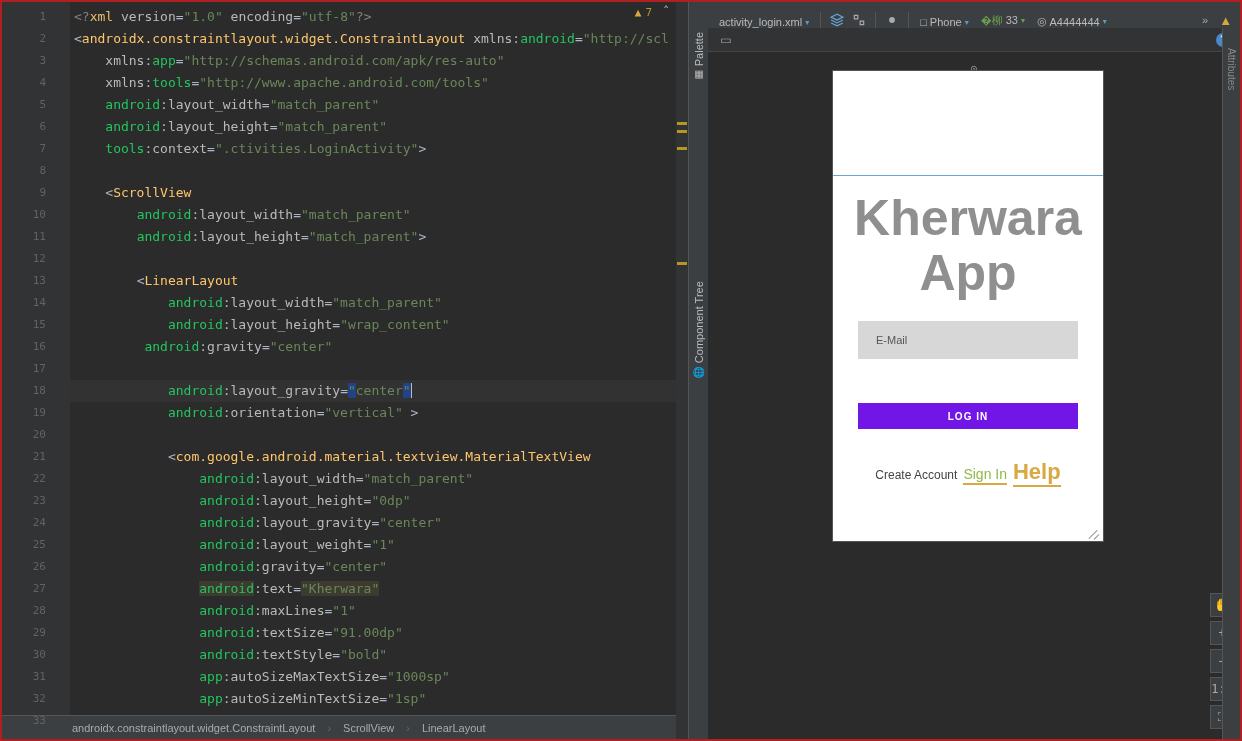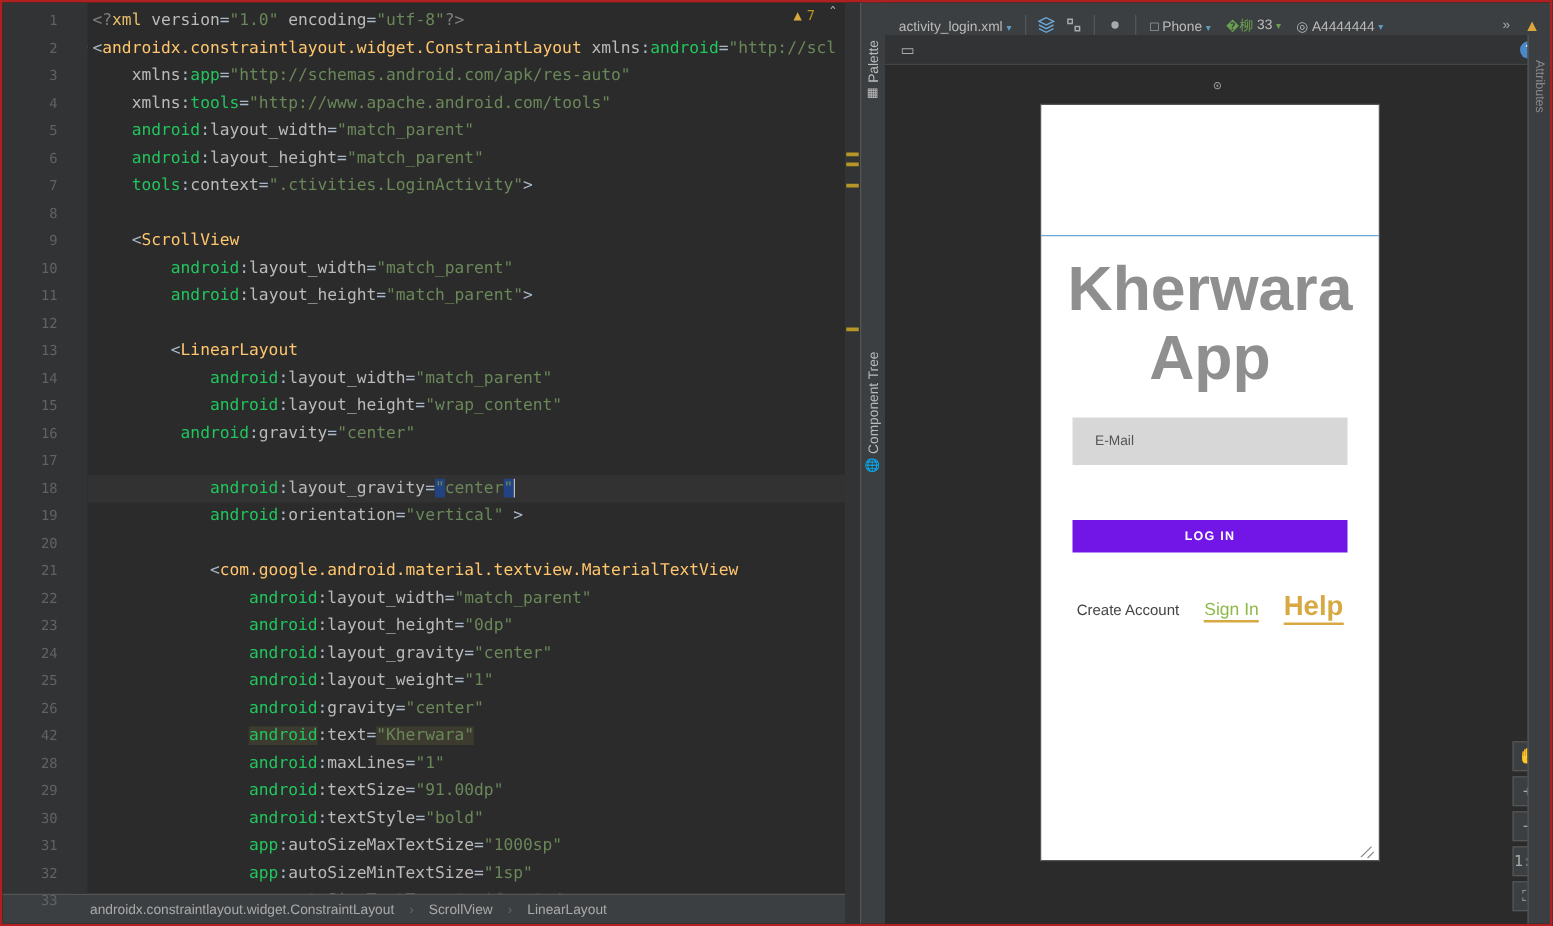--- a/index.html
+++ b/index.html
@@ -125,22 +125,22 @@
 
 .design-subbar {
   height:24px; background:#313335; border-bottom:1px solid #444;
   display:flex; align-items:center; justify-content:space-between;
   padding:0 10px; font-family:sans-serif;
 }
 .info-circ { width:14px; height:14px; border-radius:50%; background:#4a88c7; color:#fff; font-size:10px; display:flex;align-items:center;justify-content:center;}
 
 .canvas-area { flex:1; position:relative; overflow:hidden; background:#2b2b2b;}
 .phone-frame {
-  position:absolute; left:125px; top:32px;
-  width:270px; height:604px;
+  position:absolute; left:125px; top:19px;
+  width:270px; height:470px;
   background:#fff;
   box-shadow: 0 0 0 1px #555;
 }
 .guide-h { position:absolute; left:0; right:0; height:0; border-top:1px solid #6aa6d6;}
 .app-title {
   font-family:"Segoe UI",Arial,sans-serif;
   font-weight:bold; color:#8f8f8f;
   font-size:50px; text-align:center;
   line-height:1.1;
   padding-top:120px;
@@ -155,21 +155,21 @@
 .btn-login {
   width:100%; height:26px; background:#7216e8;
   color:#fff; font-size:10px; font-weight:bold;
   display:flex; align-items:center; justify-content:center;
   letter-spacing:1px; font-family:sans-serif;
   margin-bottom:30px;
   margin-top:44px;
 }
 .link-row {
   display:flex; align-items:baseline; justify-content:center;
-  gap:20px; font-family:sans-serif;
+  gap:6px; font-family:sans-serif;
 }
 .link-row .txt { color:#444; font-size:12px;}
 .link-row .signin { color:#8fb946; font-size:14px; border-bottom:2px solid #d8a942; padding-bottom:1px;}
 .link-row .help { color:#d8a942; font-size:22px; font-weight:bold; border-bottom:2px solid #d8a942;}
 .resize-handle { position:absolute; right:4px; bottom:4px; width:16px; height:16px;}
 .resize-handle::before,.resize-handle::after{content:"";position:absolute;background:#888;}
 .resize-handle::before{width:12px;height:1px;bottom:2px;right:0;transform:rotate(-45deg);}
 .resize-handle::after{width:7px;height:1px;bottom:2px;right:0;transform:rotate(-45deg);transform-origin:right;}
 
 .canvas-tools {
@@ -223,21 +223,21 @@
           <div class="ln">17</div>
           <div class="ln">18<span class="bulb">💡</span></div>
           <div class="ln">19</div>
           <div class="ln">20</div>
           <div class="ln">21</div>
           <div class="ln">22</div>
           <div class="ln">23</div>
           <div class="ln">24</div>
           <div class="ln">25</div>
           <div class="ln">26</div>
-          <div class="ln">42</div>
+          <div class="ln">27</div>
           <div class="ln">28</div>
           <div class="ln">29</div>
           <div class="ln">30</div>
           <div class="ln">31</div>
           <div class="ln">32</div>
           <div class="ln">33</div>
         </div>
       <div class="fold-col"></div>
       <div class="code-area" id="code"><div class="code-line"><span class="tok-pi">&lt;?</span><span class="tok-tag">xml </span><span class="tok-attr">version</span><span class="tok-punc">=</span><span class="tok-str">"1.0"</span> <span class="tok-attr">encoding</span><span class="tok-punc">=</span><span class="tok-str">"utf-8"</span><span class="tok-pi">?&gt;</span></div><div class="code-line"><span class="tok-punc">&lt;</span><span class="tok-name">androidx.constraintlayout.widget.ConstraintLayout</span> <span class="tok-attr">xmlns</span><span class="tok-punc">:</span><span class="tok-ns">android</span><span class="tok-punc">=</span><span class="tok-str">"http://scl</span></div><div class="code-line">    <span class="tok-attr">xmlns</span><span class="tok-punc">:</span><span class="tok-ns">app</span><span class="tok-punc">=</span><span class="tok-str">"http://schemas.android.com/apk/res-auto"</span></div><div class="code-line">    <span class="tok-attr">xmlns</span><span class="tok-punc">:</span><span class="tok-ns">tools</span><span class="tok-punc">=</span><span class="tok-str">"http://www.apache.android.com/tools"</span></div><div class="code-line">    <span class="tok-ns">android</span><span class="tok-punc">:</span><span class="tok-attr">layout_width</span><span class="tok-punc">=</span><span class="tok-str">"match_parent"</span></div><div class="code-line">    <span class="tok-ns">android</span><span class="tok-punc">:</span><span class="tok-attr">layout_height</span><span class="tok-punc">=</span><span class="tok-str">"match_parent"</span></div><div class="code-line">    <span class="tok-ns">tools</span><span class="tok-punc">:</span><span class="tok-attr">context</span><span class="tok-punc">=</span><span class="tok-str">".ctivities.LoginActivity"</span><span class="tok-punc">&gt;</span></div><div class="code-line"></div><div class="code-line">    <span class="tok-punc">&lt;</span><span class="tok-name">ScrollView</span></div><div class="code-line">        <span class="tok-ns">android</span><span class="tok-punc">:</span><span class="tok-attr">layout_width</span><span class="tok-punc">=</span><span class="tok-str">"match_parent"</span></div><div class="code-line">        <span class="tok-ns">android</span><span class="tok-punc">:</span><span class="tok-attr">layout_height</span><span class="tok-punc">=</span><span class="tok-str">"match_parent"</span><span class="tok-punc">&gt;</span></div><div class="code-line"></div><div class="code-line">        <span class="tok-punc">&lt;</span><span class="tok-name">LinearLayout</span></div><div class="code-line">            <span class="tok-ns">android</span><span class="tok-punc">:</span><span class="tok-attr">layout_width</span><span class="tok-punc">=</span><span class="tok-str">"match_parent"</span></div><div class="code-line">            <span class="tok-ns">android</span><span class="tok-punc">:</span><span class="tok-attr">layout_height</span><span class="tok-punc">=</span><span class="tok-str">"wrap_content"</span></div><div class="code-line">         <span class="tok-ns">android</span><span class="tok-punc">:</span><span class="tok-attr">gravity</span><span class="tok-punc">=</span><span class="tok-str">"center"</span></div><div class="code-line"></div><div class="code-line hl sel">            <span class="tok-ns">android</span><span class="tok-punc">:</span><span class="tok-attr">layout_gravity</span><span class="tok-punc">=</span><span class="selbg"><span class="tok-str">"</span></span><span class="tok-str">center</span><span class="selbg"><span class="tok-str">"</span></span><span class="caret"></span></div><div class="code-line">            <span class="tok-ns">android</span><span class="tok-punc">:</span><span class="tok-attr">orientation</span><span class="tok-punc">=</span><span class="tok-str">"vertical"</span> <span class="tok-punc">&gt;</span></div><div class="code-line"></div><div class="code-line">            <span class="tok-punc">&lt;</span><span class="tok-name">com.google.android.material.textview.MaterialTextView</span></div><div class="code-line">                <span class="tok-ns">android</span><span class="tok-punc">:</span><span class="tok-attr">layout_width</span><span class="tok-punc">=</span><span class="tok-str">"match_parent"</span></div><div class="code-line">                <span class="tok-ns">android</span><span class="tok-punc">:</span><span class="tok-attr">layout_height</span><span class="tok-punc">=</span><span class="tok-str">"0dp"</span></div><div class="code-line">                <span class="tok-ns">android</span><span class="tok-punc">:</span><span class="tok-attr">layout_gravity</span><span class="tok-punc">=</span><span class="tok-str">"center"</span></div><div class="code-line">                <span class="tok-ns">android</span><span class="tok-punc">:</span><span class="tok-attr">layout_weight</span><span class="tok-punc">=</span><span class="tok-str">"1"</span></div><div class="code-line">                <span class="tok-ns">android</span><span class="tok-punc">:</span><span class="tok-attr">gravity</span><span class="tok-punc">=</span><span class="tok-str">"center"</span></div><div class="code-line">                <span class="hl-word"><span class="tok-ns">android</span></span><span class="tok-punc">:</span><span class="tok-attr">text</span><span class="tok-punc">=</span><span class="hl-word"><span class="tok-str">"Kherwara"</span></span></div><div class="code-line">                <span class="tok-ns">android</span><span class="tok-punc">:</span><span class="tok-attr">maxLines</span><span class="tok-punc">=</span><span class="tok-str">"1"</span></div><div class="code-line">                <span class="tok-ns">android</span><span class="tok-punc">:</span><span class="tok-attr">textSize</span><span class="tok-punc">=</span><span class="tok-str">"91.00dp"</span></div><div class="code-line">                <span class="tok-ns">android</span><span class="tok-punc">:</span><span class="tok-attr">textStyle</span><span class="tok-punc">=</span><span class="tok-str">"bold"</span></div><div class="code-line">                <span class="tok-ns">app</span><span class="tok-punc">:</span><span class="tok-attr">autoSizeMaxTextSize</span><span class="tok-punc">=</span><span class="tok-str">"1000sp"</span></div><div class="code-line">                <span class="tok-ns">app</span><span class="tok-punc">:</span><span class="tok-attr">autoSizeMinTextSize</span><span class="tok-punc">=</span><span class="tok-str">"1sp"</span></div><div class="code-line">                <span class="tok-ns" style="opacity:.5">app</span><span class="tok-punc" style="opacity:.5">:</span><span class="tok-attr" style="opacity:.5">autoSizeTextType</span><span class="tok-punc" style="opacity:.5">=</span><span class="tok-str" style="opacity:.5">"uniform"</span> <span class="tok-punc" style="opacity:.5">/&gt;</span></div></div>
     </div>

